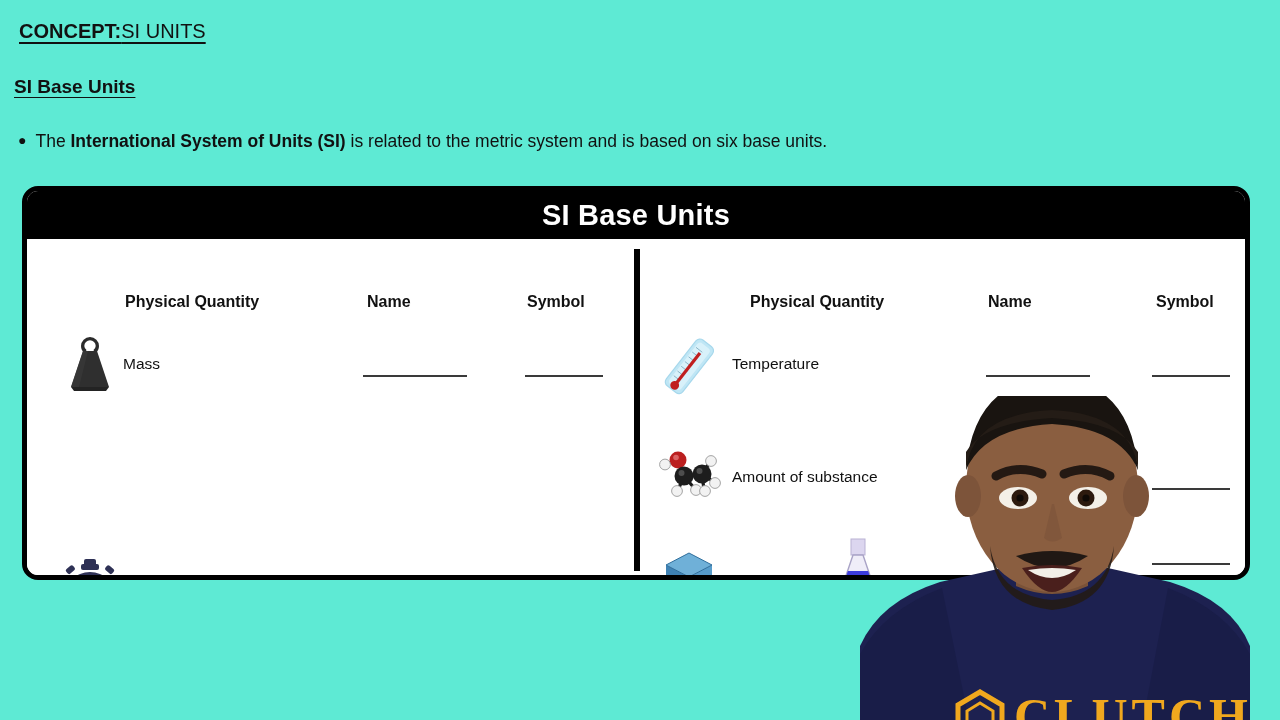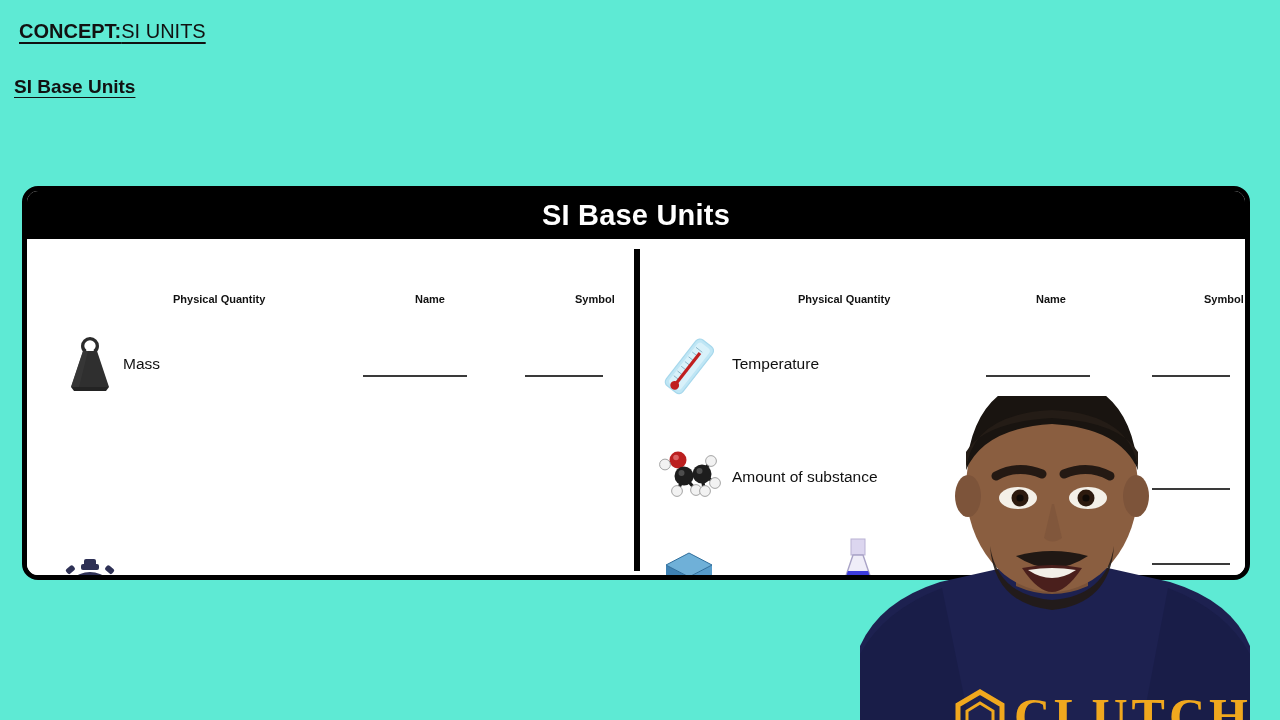--- a/index.html
+++ b/index.html
@@ -66,23 +66,22 @@
   }
   .col-left  { left: 0px;   width: 607px; }
   .col-right { left: 613px; width: 609px; }
 
   .col-headers {
     position: absolute; top: 54px; left: 0; width: 100%;
     height: 22px;
   }
   .col-headers span {
     position: absolute;
-    font-size: 11px; font-weight: bold; color:#111;
+    font-size: 16px; font-weight: bold; color:#111;
     white-space: nowrap;
-    margin-left: 48px;
   }
   .hd-qty  { left: 98px;  }
   .hd-name { left: 340px; }
   .hd-sym  { left: 500px; }
 
   .col-right .hd-qty  { left: 110px; }
   .col-right .hd-name { left: 348px; }
   .col-right .hd-sym  { left: 516px; }
 
   
@@ -127,20 +126,23 @@
 <body>
 
 <div class="page">
 
   <div class="concept-line">
     <span class="u"><span class="concept-label">CONCEPT:</span><span class="concept-value">SI UNITS</span></span>
   </div>
 
   <div class="section-head">SI Base Units</div>
 
+  <div class="bullet-line">
+    <span class="bullet-dot">●</span><span>The </span><span class="b">International System of Units (SI)</span><span> is related to the metric system and is based on six base units.</span>
+  </div>
 
   <div class="card">
 
     <div class="card-title">SI Base Units</div>
 
     <div class="card-body">
 
       <div class="vdivider"></div>
 
       <div class="col col-left">

